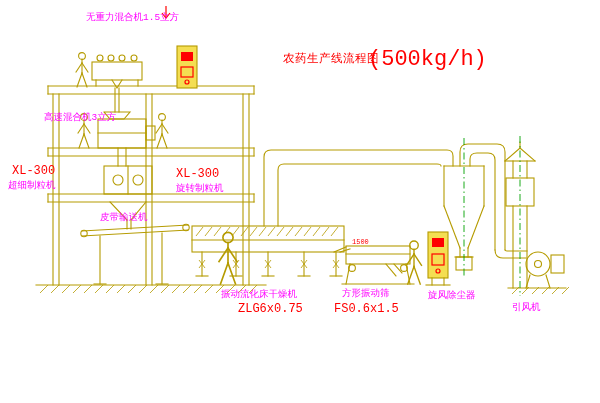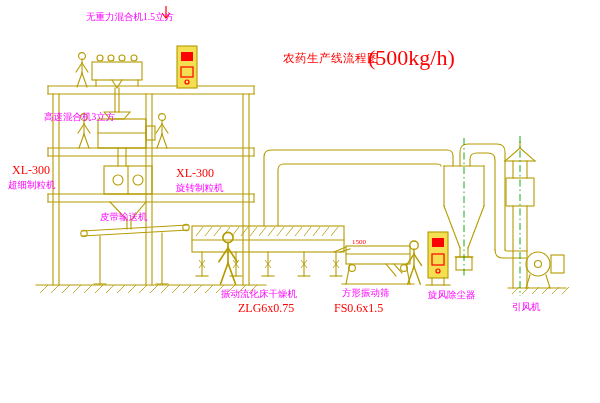--- a/index.html
+++ b/index.html
@@ -1,17 +1,17 @@
 <!DOCTYPE html>
 <html style="--line: #b59b00; --magenta: #ff00ff; --red: #ff0000; --green: #00a000; --panel-fill: #f4de52; --bg: #ffffff;"><head>
 <meta charset="utf-8">
 <style>
   html,body{margin:0;padding:0;background:#fff;}
   .canvas{position:relative;width:600px;height:403px;background:var(--bg,#fff);
-          font-family:Liberation Serif, serif;overflow:hidden;}
+          font-family:Liberation Mono, monospace;overflow:hidden;}
   svg{display:block}
   .s{stroke:var(--line,#b59b00);fill:none;stroke-width:1.1;stroke-linecap:square}
   .sthin{stroke:var(--line,#b59b00);fill:none;stroke-width:.8}
   .pf{fill:var(--panel-fill,#f4de52);stroke:var(--line,#b59b00);stroke-width:1.1}
   .rf{fill:var(--red,#f00);stroke:none}
   .rs{stroke:var(--red,#f00);fill:none;stroke-width:1.2}
   .gc{stroke:var(--green,#00a000);fill:none;stroke-width:.9;stroke-dasharray:7 3 1.5 3}
   text{user-select:none}
   .tm{fill:var(--magenta,#f0f);font-size:9.5px}
   .tr{fill:var(--red,#f00);font-size:12px}

